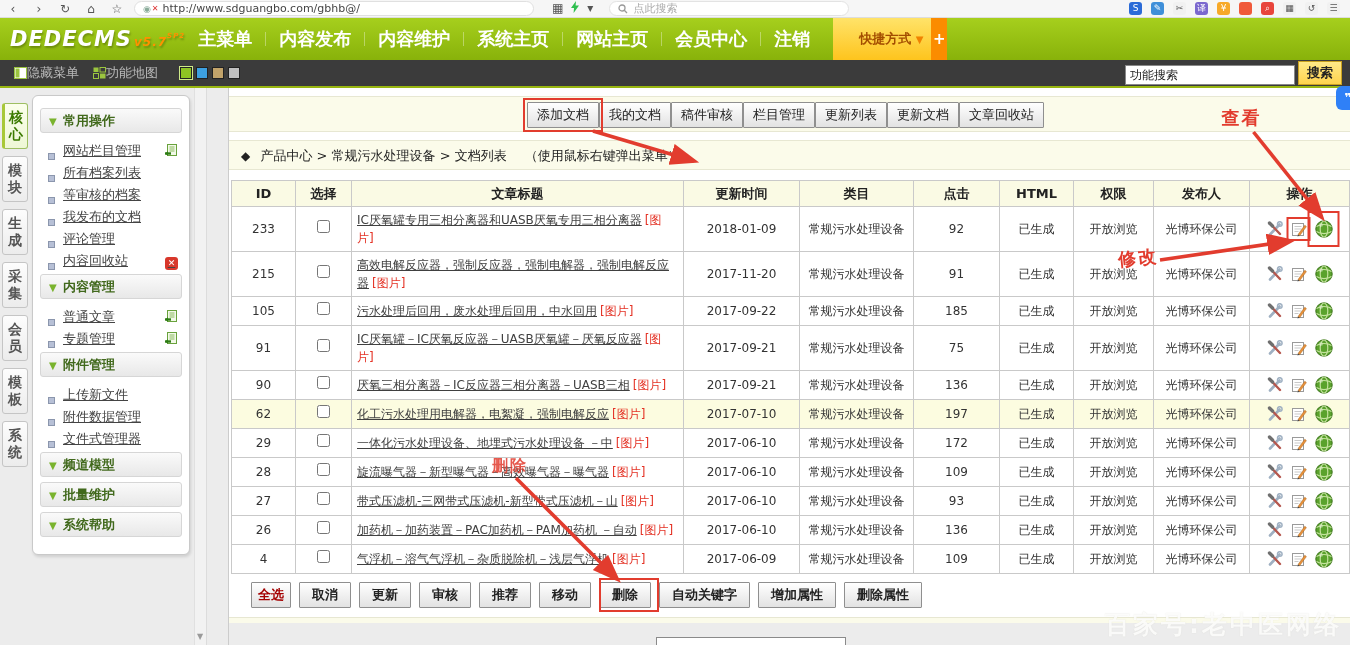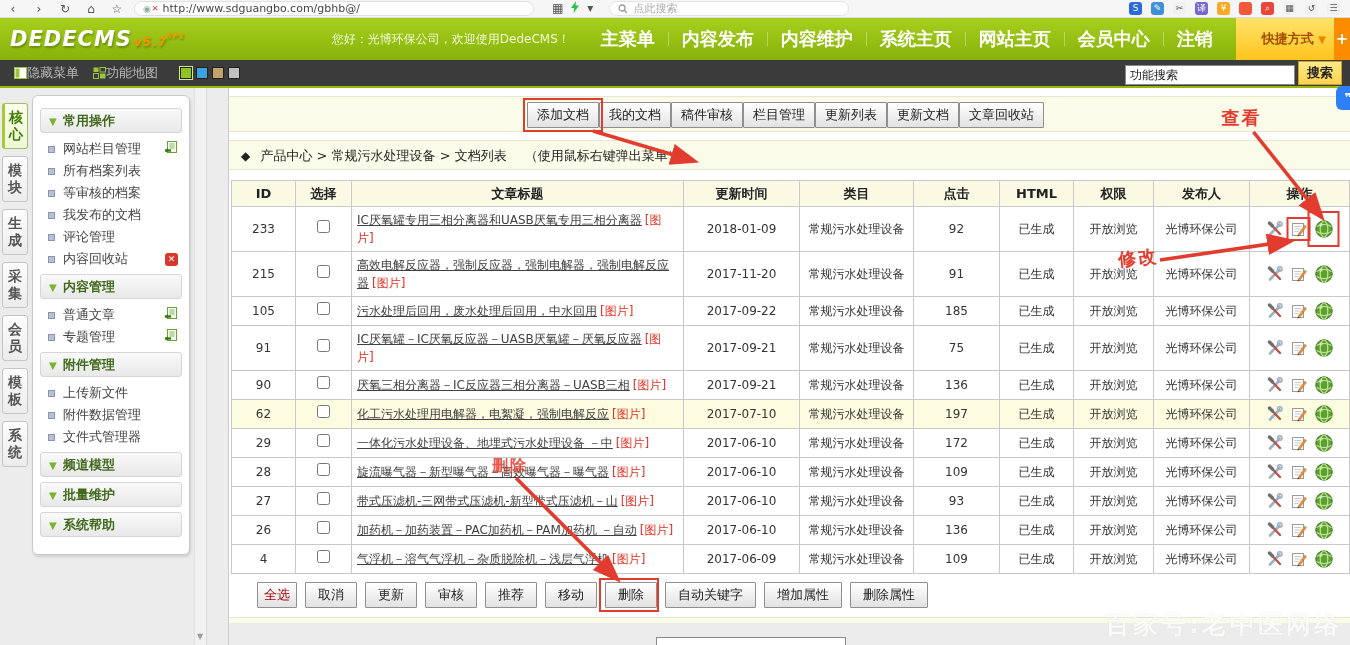--- a/index.html
+++ b/index.html
@@ -62,21 +62,21 @@
     font-size:14px; font-weight:bold; color:#555; line-height:17px; word-break:break-all;}
   .vtab.active { color:#3c7a00; border-color:#9ebf62; background:linear-gradient(#fbffec,#eef7d6);
     border-left:3px solid #a8c838;}
   
   .sidebar { position:absolute; left:32px; top:95px; width:158px; height:460px; background:#fff;
     border:1px solid #c9c9c9; border-radius:6px; box-shadow:1px 2px 3px rgba(0,0,0,.12); padding:8px 7px; z-index:4;}
   .sec-h { background:linear-gradient(#fafafa,#e8e8e8); border:1px solid #d6d6d6; border-radius:3px;
     height:25px; line-height:23px; margin:4px 0 5px 0; padding-left:22px; cursor:pointer;
     font-size:13px; font-weight:bold; color:#41691c; position:relative;}
   .sec-h .arr { position:absolute; left:8px; top:1px; color:#7ab32e; font-size:10px;}
-  .mitem { display:flex; align-items:center; height:22px; padding-left:8px; font-size:13px; color:#444; cursor:pointer;}
+  .mitem { display:flex; align-items:flex-end; height:22px; padding-left:8px; font-size:13px; color:#444; cursor:pointer;text-decoration:underline;}
   .mitem .blt { width:7px; height:7px; background:#b7c0d6; border:1px solid #8b96ad; margin-right:8px; flex:none;}
   .mitem .mic { margin-left:auto; margin-right:4px; }
   .trash-ic { display:inline-block; width:13px; height:13px; background:#d8372b; border-radius:3px; color:#fff;
     font-size:9px; line-height:13px; text-align:center; font-weight:bold;}
   .sliver { position:absolute; left:194px; top:88px; width:13px; height:557px; background:#f2f2f2;
     border-left:1px solid #e0e0e0; border-right:1px solid #dcdcdc; z-index:3;}
   .sliver .dn { position:absolute; bottom:4px; left:2px; color:#9a9a9a; font-size:8px;}
   
   .main { position:absolute; left:228px; top:88px; width:1122px; height:557px; background:#fff;
     border-left:1px solid #ccc; z-index:2;}
@@ -92,21 +92,21 @@
   .doc-table { border-collapse:collapse; margin:10px 0 0 2px; width:1118px; table-layout:fixed;}
   .doc-table th { background:#fafae4; border:1px solid #c9c9c9; font-size:13px; font-weight:bold;
     height:26px; color:#222;}
   .doc-table td { border:1px solid #c9c9c9; font-size:12px; padding:4px 5px; color:#333; text-align:center;
     line-height:1.5;}
   .doc-table td.ttl { text-align:left; }
   .doc-table tr.hl td { background:#fcfce0; }
   .title-link { color:#404040; text-decoration:underline; cursor:pointer;text-align:right;}
   .imgtag { color:#e43225; margin-left:3px;}
   .op-ic { display:inline-block; vertical-align:middle; margin:0 3px; cursor:pointer; line-height:0; padding:1px;}
-  .bulk { margin:8px 0 0 28px; white-space:nowrap;}
+  .bulk { margin:8px 0 0 22px; white-space:nowrap;font-weight:bold;}
   .bulk .btn { padding:3px 12px; margin-right:8px;}
   .bulk .btn.first { color:#a40000; padding:3px 6px; }
   .footer-band { margin-top:9px; height:34px; line-height:34px; text-align:center; font-size:12px; color:#222;
     border-top:1px solid #e7e7d2; border-bottom:1px solid #e7e7d2; position:relative;}
   .bottom-strip { position:absolute; bottom:0; left:0; width:100%; height:22px; background:#ececec;}
   .peek { position:absolute; left:427px; top:14px; width:190px; height:10px; background:#fff;
     border:1px solid #8a8a8a;}
   .watermark { position:absolute; right:8px; bottom:8px; font-size:25px; letter-spacing:3px;
     color:rgba(255,255,255,.85); text-shadow:0 0 1px rgba(180,180,160,.35); font-weight:bold; z-index:6; pointer-events:none;}
   .blue-widget { position:absolute; left:1336px; top:86px; width:24px; height:24px; border-radius:6px;
@@ -156,21 +156,20 @@
       <span class="ext" style="background: rgb(240, 89, 58);"></span>
       <span class="ext" style="background: rgb(232, 69, 60);">⌕</span>
       <span class="ext" style="background: rgb(241, 241, 241); color: rgb(85, 85, 85);">▦</span>
       <span class="ext" style="background: rgb(241, 241, 241); color: rgb(85, 85, 85);">↺</span>
       <span class="ext" style="background: rgb(241, 241, 241); color: rgb(85, 85, 85);">☰</span>
     </div>
 </div>
 
 <div class="green-bar">
   <div class="logo"><span>DEDECMS</span><span class="ver">v5.7</span><span class="sp">SP2</span></div>
-  <div class="greet">您好：光博环保公司，欢迎使用DedeCMS！</div>
   <div class="top-nav">
       <span class="tnav">主菜单</span>
       <span class="tnav">内容发布</span>
       <span class="tnav">内容维护</span>
       <span class="tnav">系统主页</span>
       <span class="tnav">网站主页</span>
       <span class="tnav">会员中心</span>
       <span class="tnav">注销</span>
     </div>
   <div class="quick-btn"><span>快捷方式</span> <span class="car">▼</span></div>

